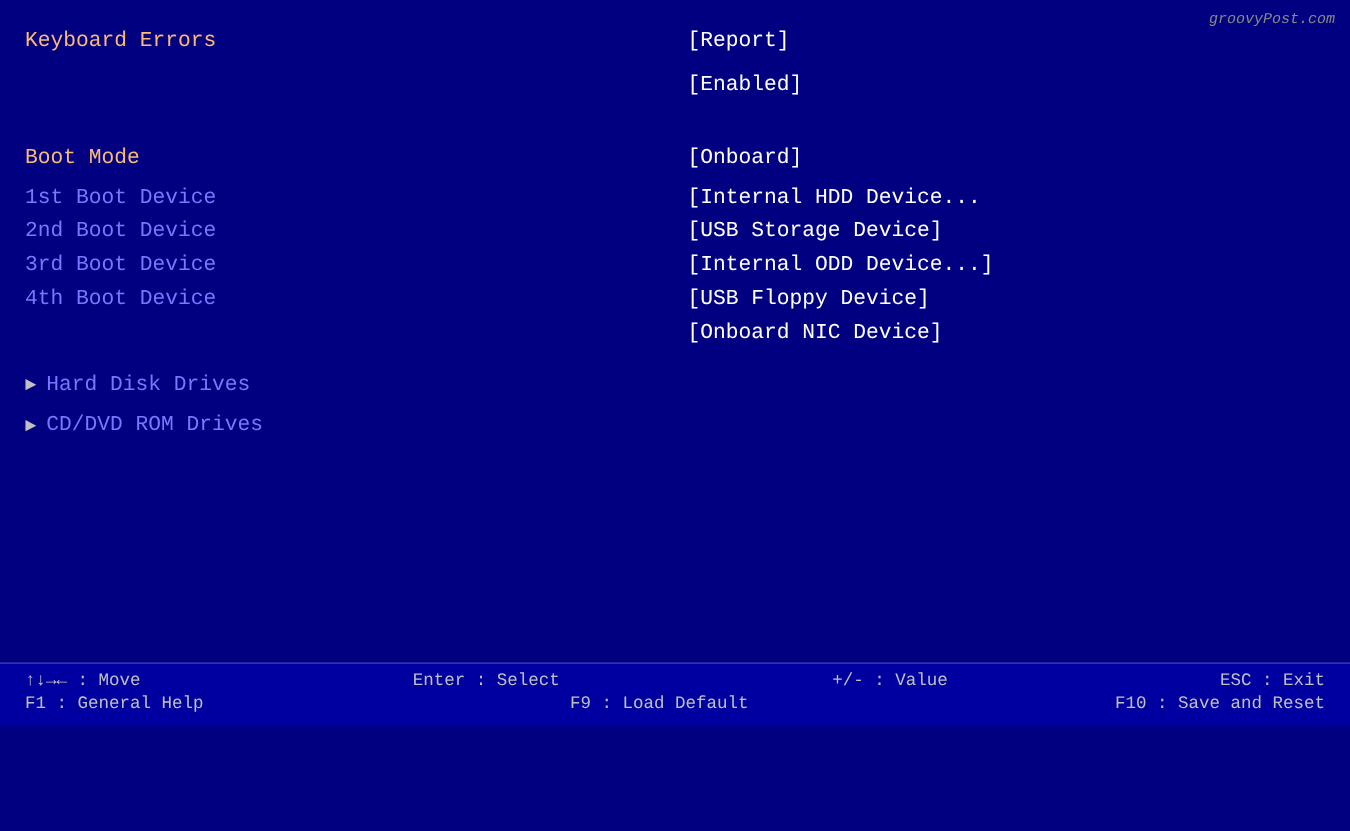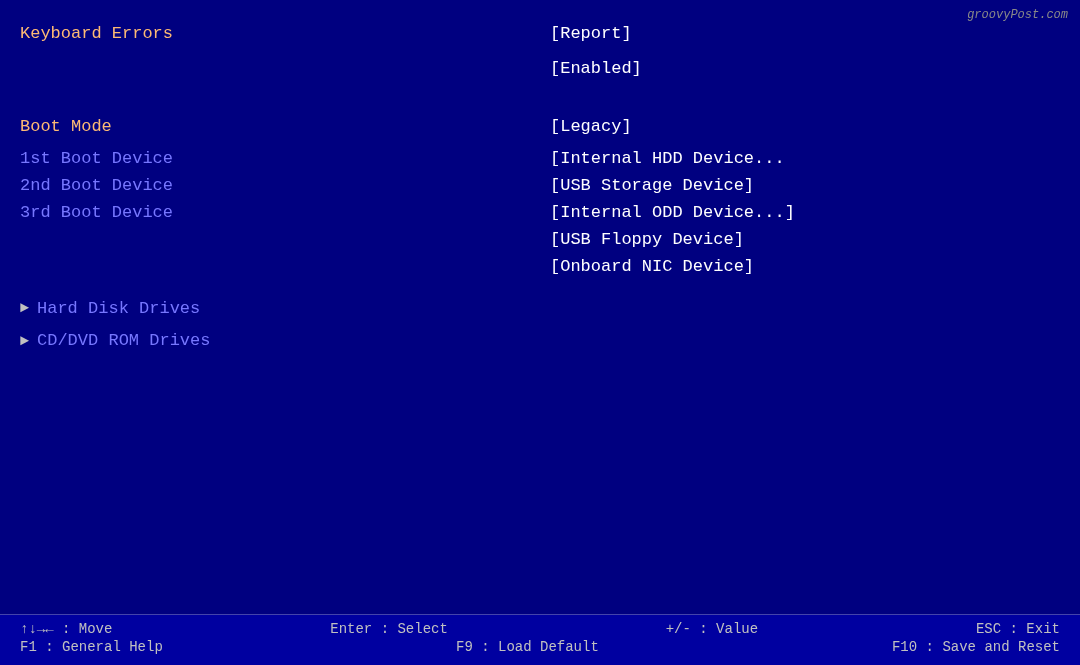--- a/index.html
+++ b/index.html
@@ -12,21 +12,21 @@
       width: 1080px;
       height: 665px;
       background-color: #000080;
       font-family: 'Courier New', Courier, monospace;
       overflow: hidden;
       position: relative;
     }
 
     .bios-screen {
       width: 1080px;
-      height: 665px;
+      height: 581px;
       background-color: #000080;
       color: #c0c0c0;
       position: relative;
       padding: 10px 20px;
     }
 
     .watermark {
       position: absolute;
       top: 8px;
       right: 12px;
@@ -182,25 +182,28 @@
 
       <div class="bios-row boot-device-row">
         <span class="bios-label highlighted">1st Boot Device</span>
       </div>
       <div class="bios-row boot-device-row">
         <span class="bios-label highlighted">2nd Boot Device</span>
       </div>
       <div class="bios-row boot-device-row">
         <span class="bios-label highlighted">3rd Boot Device</span>
       </div>
+      <div class="bios-row boot-device-row">
+        <span class="bios-label highlighted">4th Boot Device</span>
+      </div>
     </div>
     <div class="col-right">
 
       <div class="bios-row boot-mode-row">
-        <span class="bios-value white">[Legacy]</span>
+        <span class="bios-value white">[Onboard]</span>
       </div>
 
       <div class="bios-row boot-device-row">
         <span class="bios-value white">[Internal HDD Device...</span>
       </div>
       <div class="bios-row boot-device-row">
         <span class="bios-value white">[USB Storage Device]</span>
       </div>
       <div class="bios-row boot-device-row">
         <span class="bios-value white">[Internal ODD Device...]</span>

